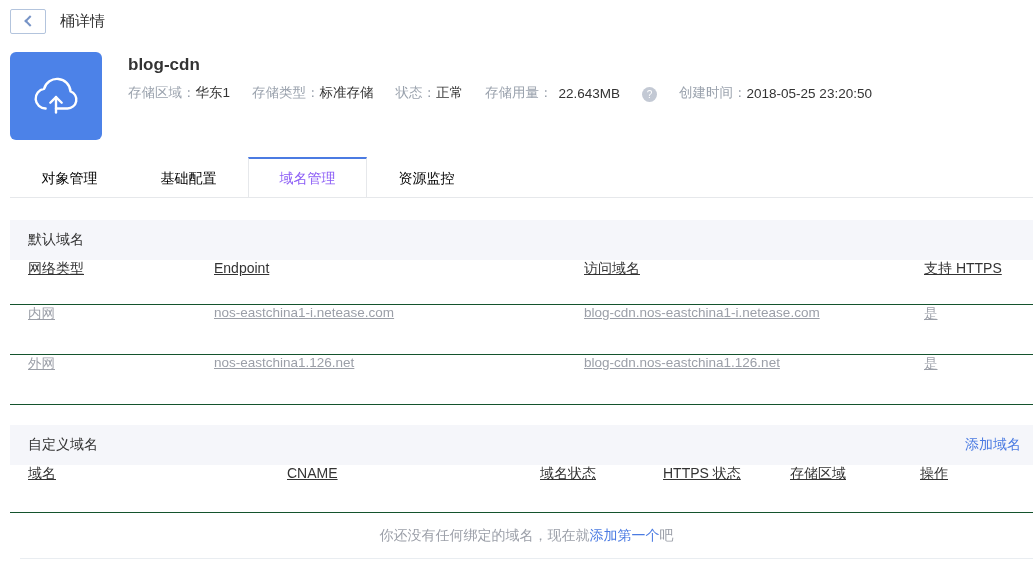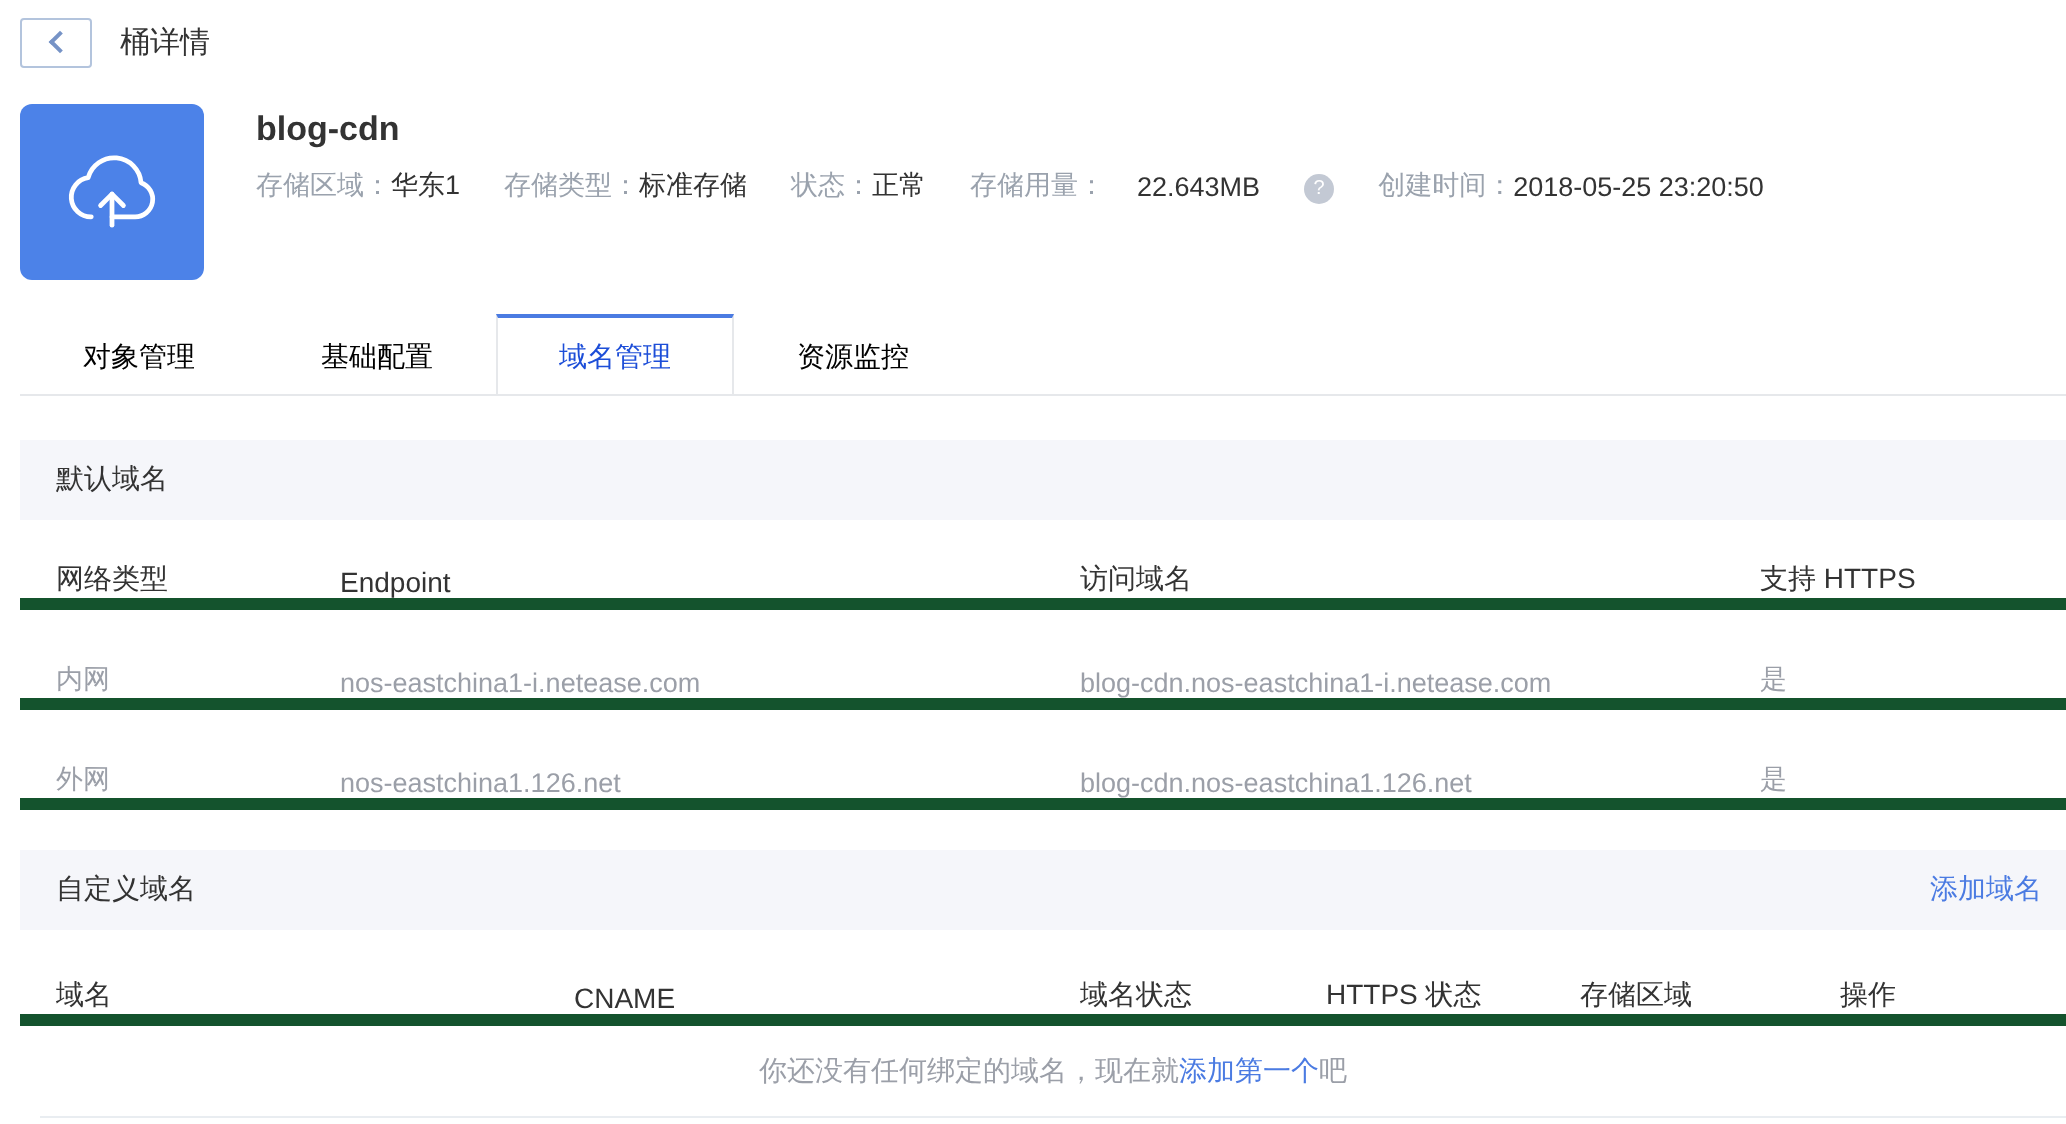--- a/index.html
+++ b/index.html
@@ -17,49 +17,49 @@
 
   
   .bucket-info { display:flex; margin:18px 0 0 10px; }
   .bucket-icon { width:92px; height:88px; background:#4c82e8; border-radius:6px;
     display:flex; align-items:center; justify-content:center; flex:none; }
   .bucket-text { margin-left:26px; padding-top:3px; }
   .bucket-name { font-size:17px; font-weight:bold; color:#333; }
   .bucket-meta { margin-top:9px; font-size:13.5px; display:flex; align-items:center; }
   .meta-label { color:#9aa2ad; }
   .meta-value { color:#333; margin-right:22px; }
-  .meta-value.wide-gap { margin-left:16px; }
+  .meta-value.wide-gap { margin-left:6px; }
   .help-icon { display:inline-flex; width:15px; height:15px; border-radius:50%;
     background:#c3c9d4; color:#fff; font-size:10px; align-items:center; justify-content:center;
     margin-right:22px; position:relative; top:1px; cursor:pointer; }
 
   
   .tabbar { display:flex; margin:17px 0 0 10px; border-bottom:1px solid #e6e8eb; height:41px; }
   .tab { width:119px; text-align:center; font-size:14px; color:#000000; line-height:39px;
     cursor:pointer; border-top:2px solid transparent; }
-  .tab.active { color:#1d4ed8; border:1px solid #e6e8eb; border-top:2px solid #4b7be2;
+  .tab.active { color:#8b5cf6; border:1px solid #e6e8eb; border-top:2px solid #4b7be2;
     background:#fff; margin-bottom:-1px; line-height:38px; }
 
   
   .section-gap1 { height:22px; }
   .section-gap2 { height:20px; }
   .section-header { margin-left:10px; height:40px; background:#f5f6fa;
     display:flex; align-items:center; justify-content:space-between;
     padding:0 12px 0 18px; font-size:14px; color:#333; }
   .add-link { color:#4b7be2; font-size:14px; text-decoration:none; cursor:pointer; }
 
   
   .tbl { margin-left:10px; }
-  .tbl-row { display:flex; align-items:flex-end; border-bottom:6px solid #14532d; }
+  .tbl-row { display:flex; align-items:flex-start; border-bottom:1px solid #14532d;text-decoration:underline; }
   .tbl-header { height:45px; font-size:14px; color:#333; }
   .tbl-header2 { height:48px; }
   .tbl-data { height:50px; font-size:13.5px; color:#9b9fa8; }
   .c-pad { padding-left:18px; }
   .t1c1 { width:160px; flex:none; }
-  .t1c2 { width:370px; flex:none; }
+  .t1c2 { width:370px; flex:none;margin-left:44px; }
   .t1c3 { width:340px; flex:none; }
   .t1c4 { flex:1; }
   .t2c1 { width:277px; flex:none; }
   .t2c2 { width:253px; flex:none; }
   .t2c3 { width:123px; flex:none; }
   .t2c4 { width:127px; flex:none; }
   .t2c5 { width:130px; flex:none; }
   .t2c6 { flex:1; }
 
   .empty-row { margin-left:10px; height:46px; display:flex; align-items:center;

